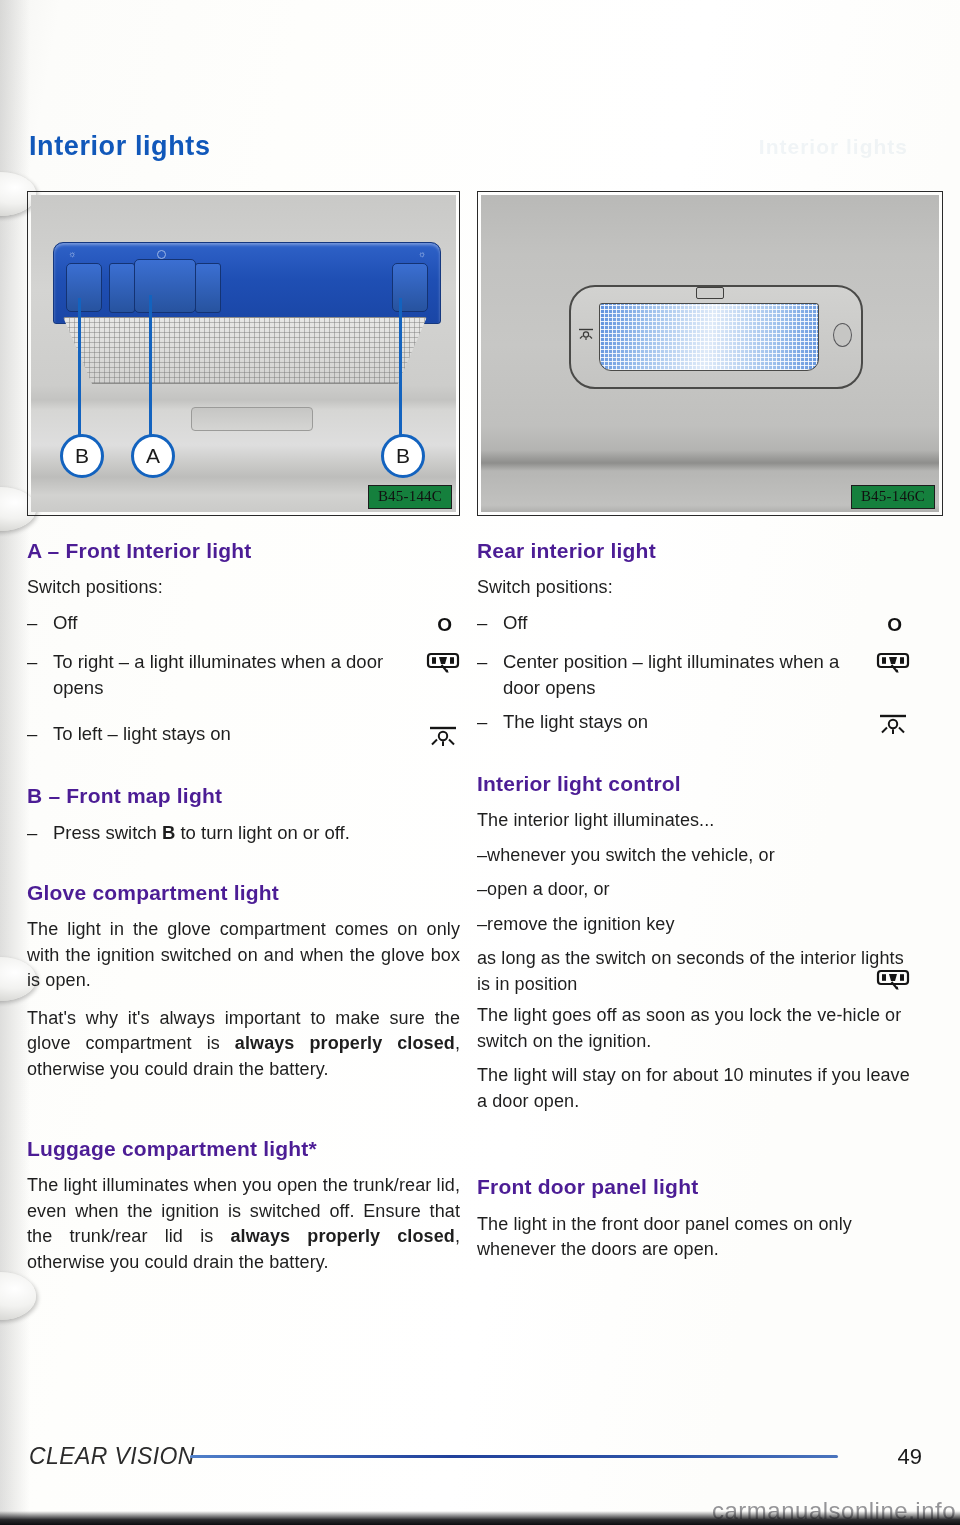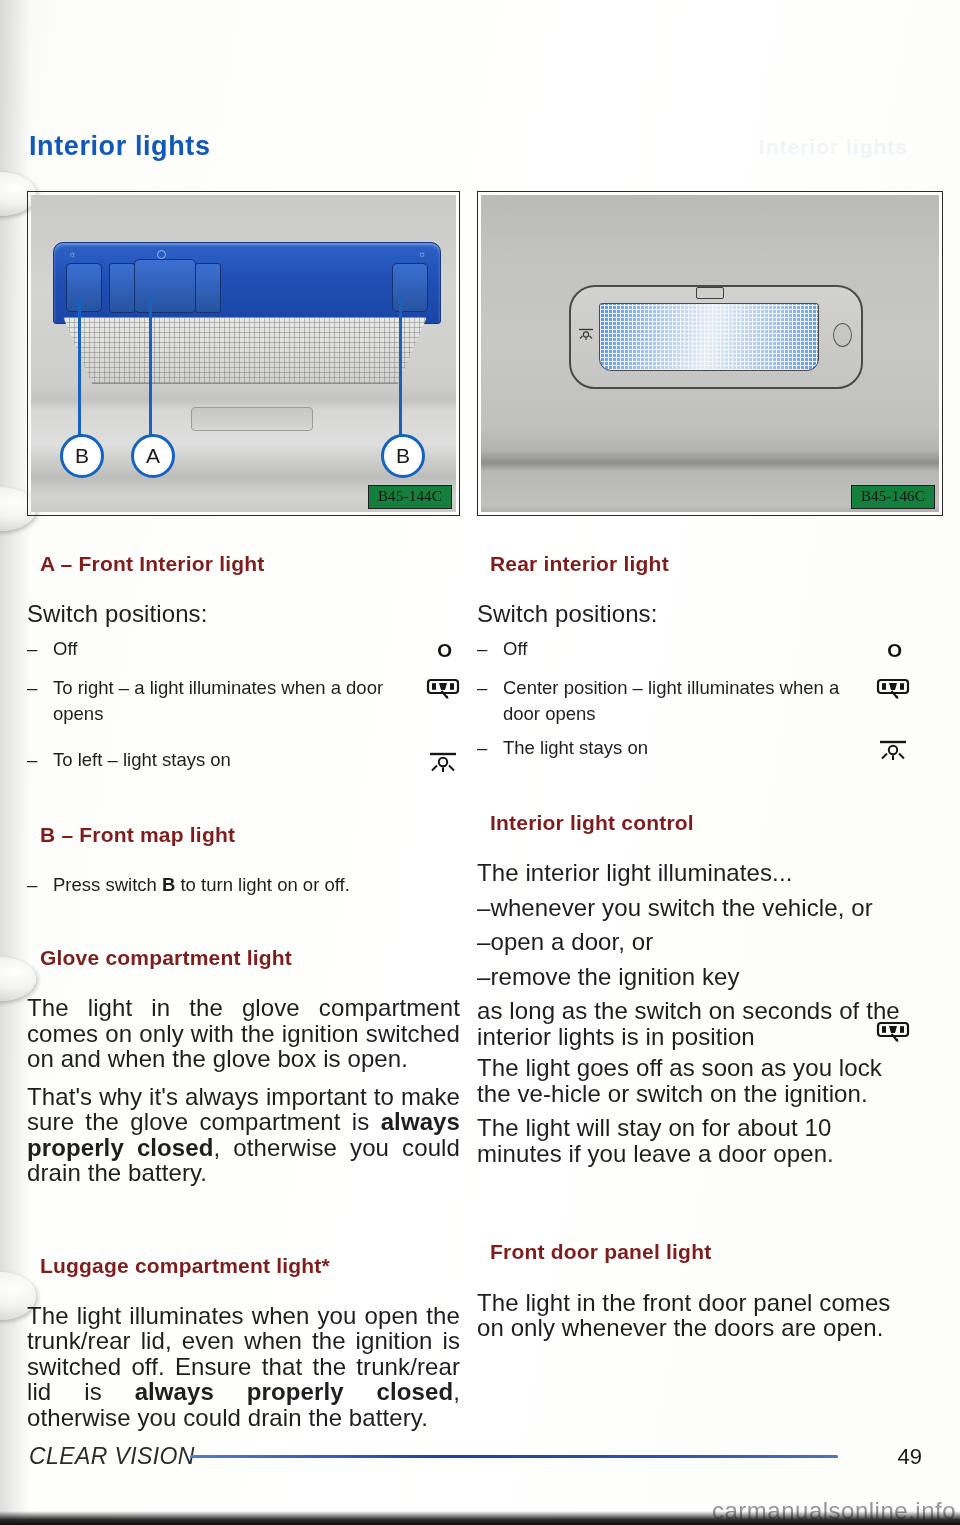--- a/index.html
+++ b/index.html
@@ -210,30 +210,30 @@
     position: absolute; left: 95px; top: 130px;
     color: #3b3b39; font-size: 14px;
   }
 
   
   .col { position: absolute; top: 538px; width: 433px; }
   #col-left  { left: 27px; }
   #col-right { left: 477px; }
 
   h2.sec {
-    margin: 13px;
+    margin: 0;
     font-size: 21px;
     font-weight: bold;
-    color: #7f1d1d;
+    color: #4c1d95;
     letter-spacing: 0.2px;
     line-height: 1.2;
   }
   p.body {
     margin: 0;
-    font-size: 24px;
+    font-size: 18px;
     line-height: 25.5px;
     color: #1e1e1e;
     letter-spacing: 0.1px;
   }
   p.just { text-align: justify; }
   .sp-6  { height: 6px; }
   .sp-9  { height: 9px; }
   .sp-12 { height: 12px; }
   .sp-20 { height: 20px; }
   .sp-26 { height: 26px; }

